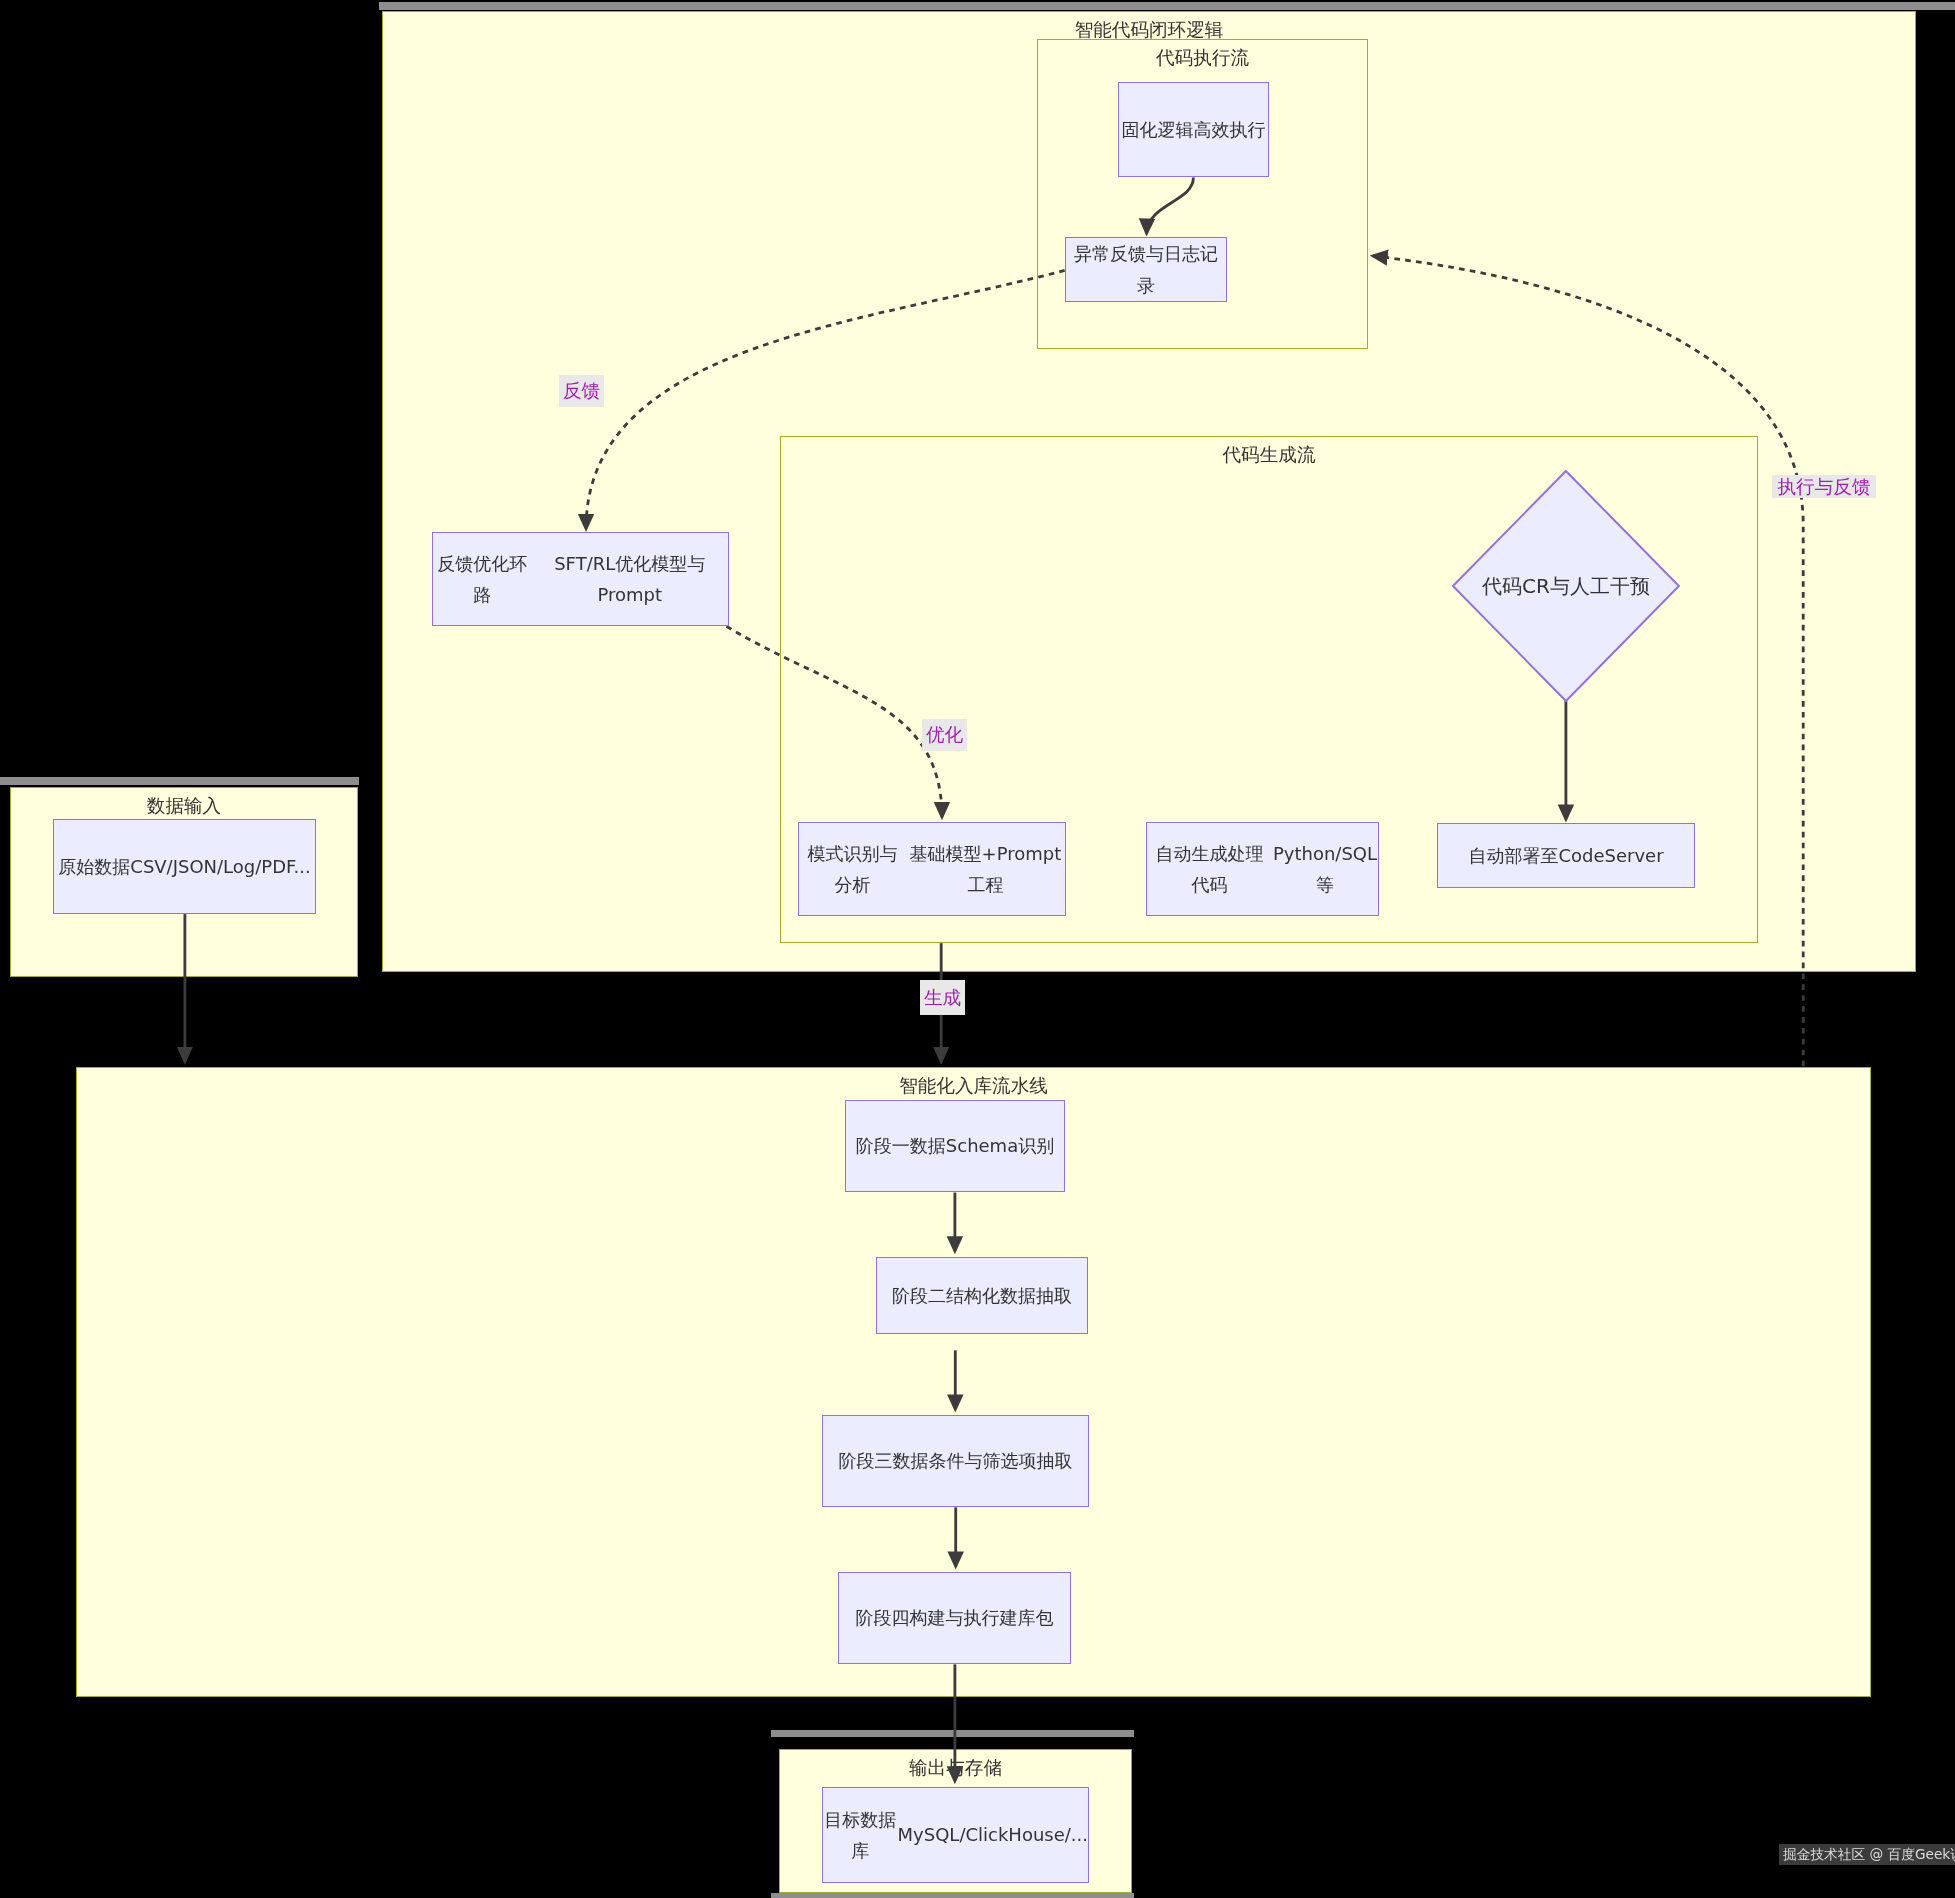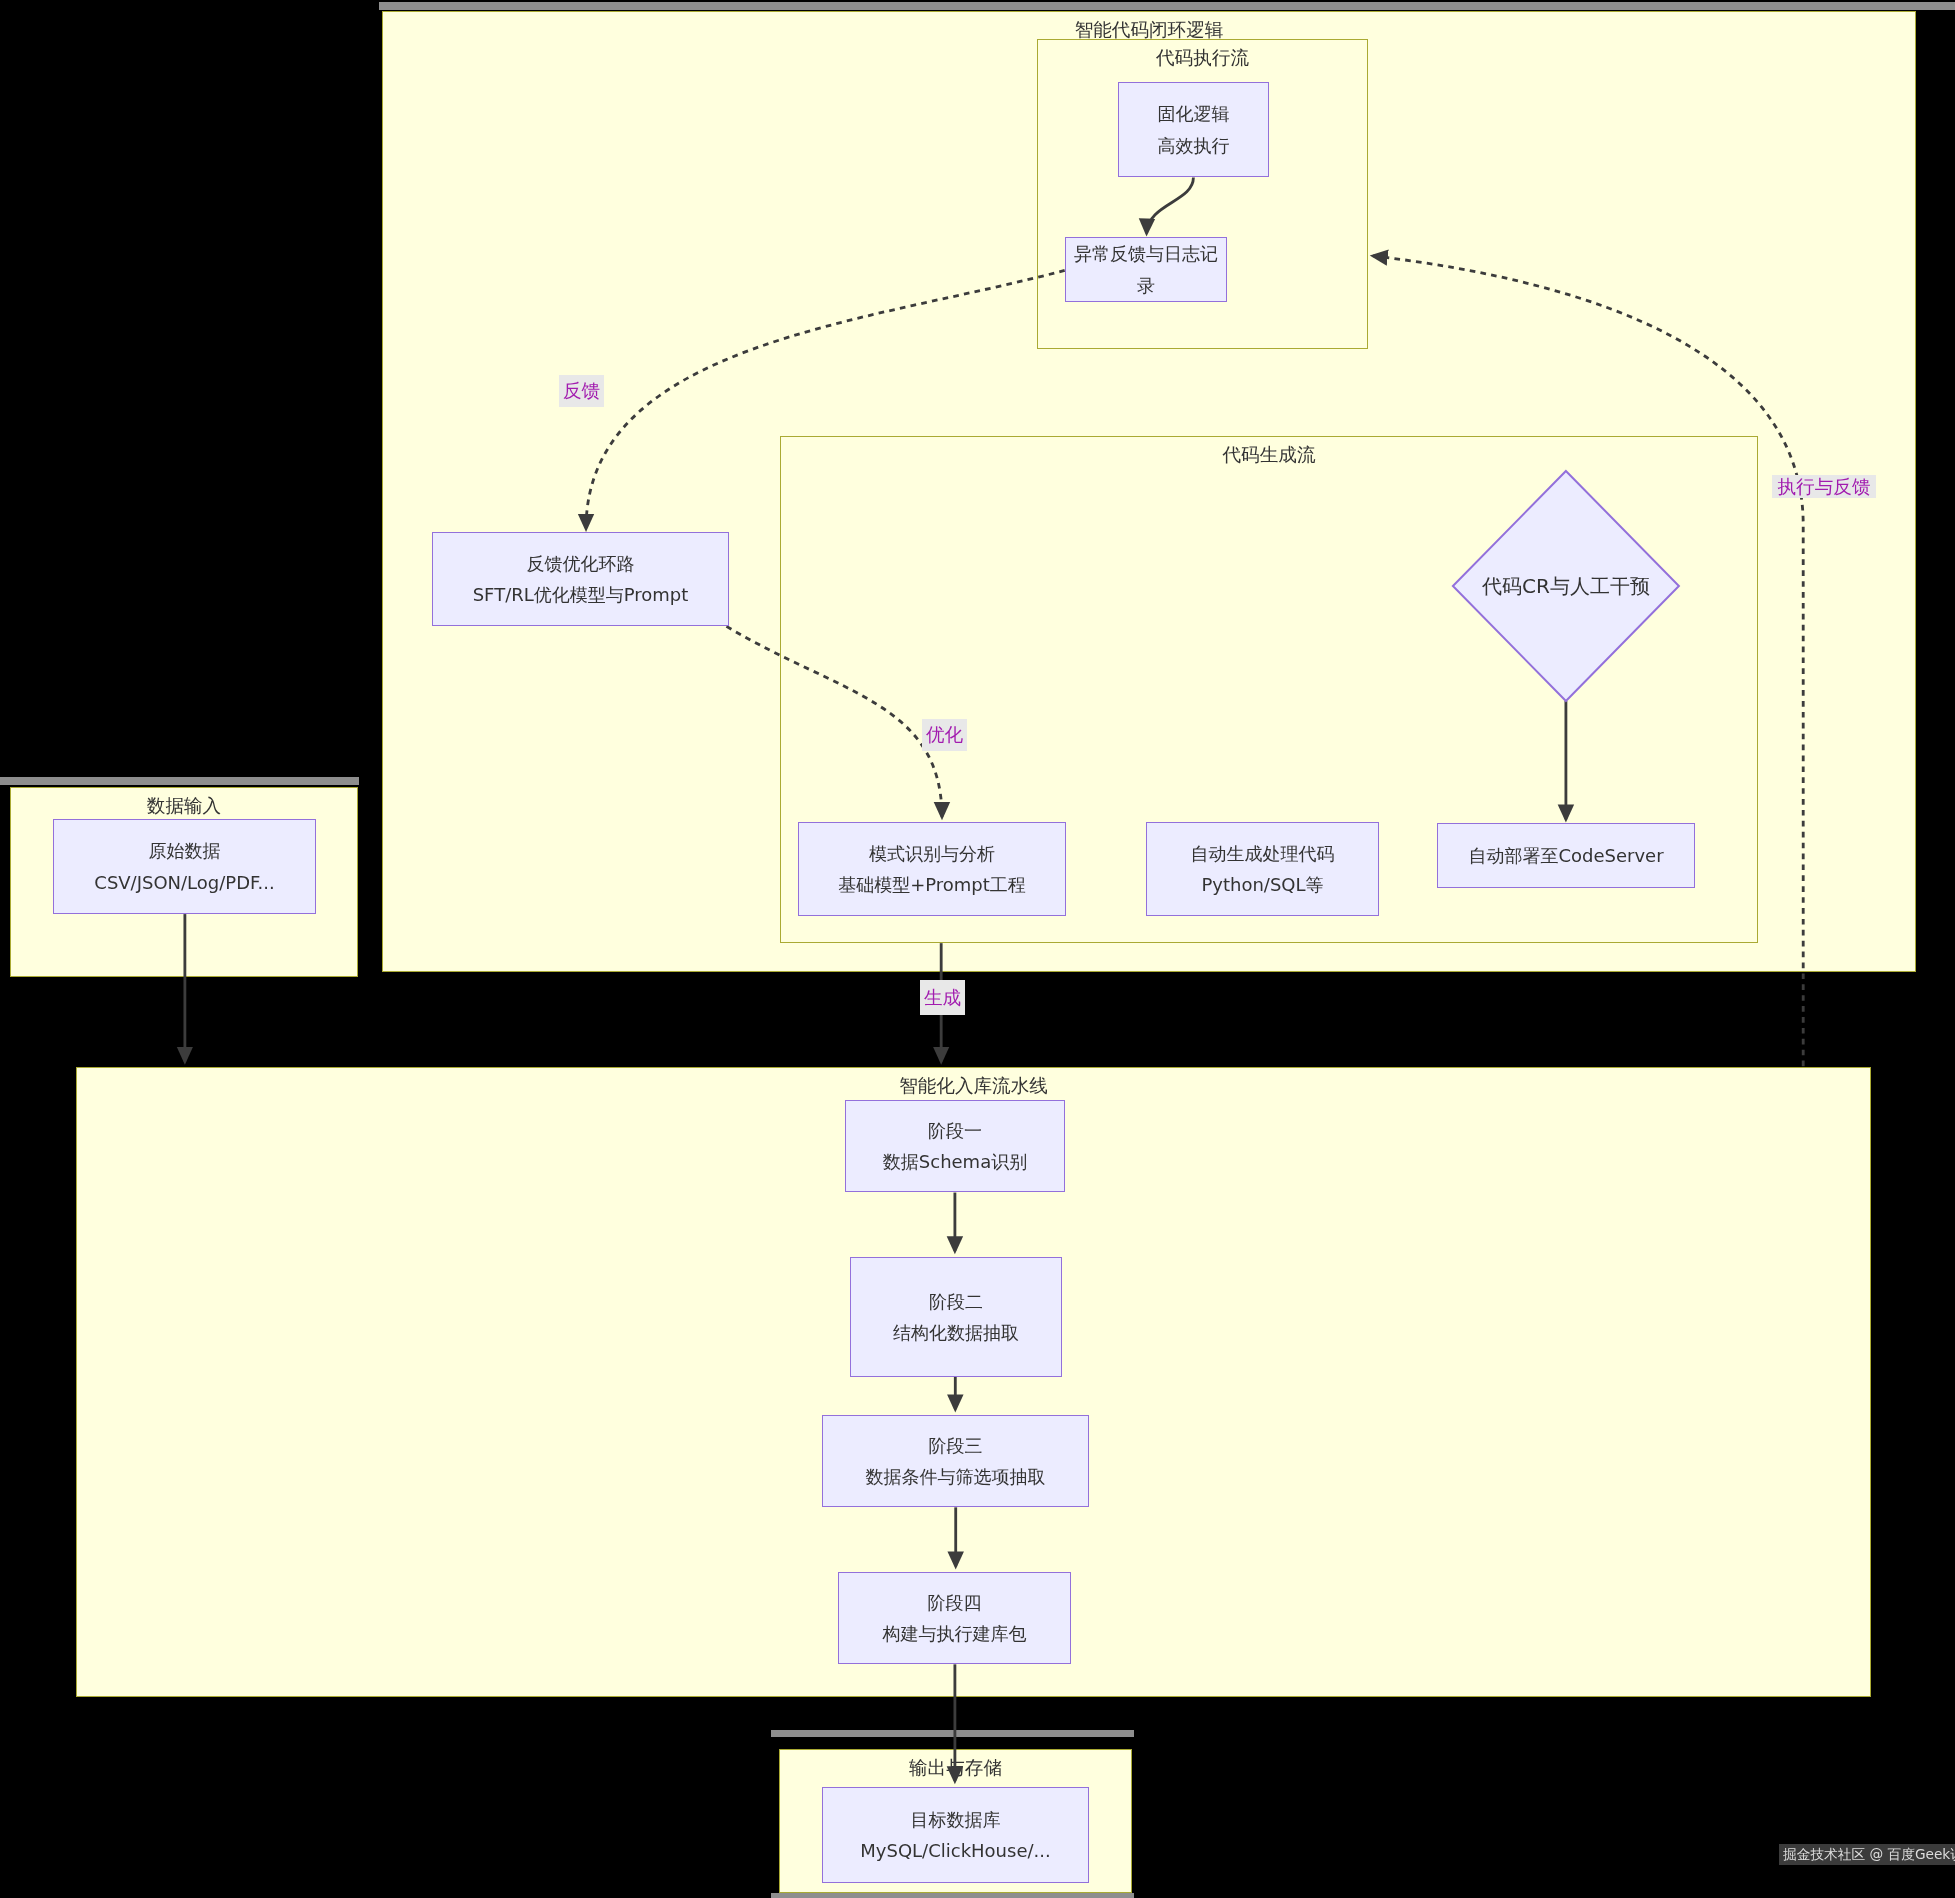--- a/index.html
+++ b/index.html
@@ -1,21 +1,21 @@
 <!DOCTYPE html>
 <html style="font-size:6.5px"><head>
 <meta charset="utf-8">
 <style>
   html,body{margin:0;padding:0;background:#000;width:1955px;height:1898px;overflow:hidden;}
   #canvas{position:relative;width:1955px;height:1898px;background:#000;
           font-family:"DejaVu Sans","Liberation Sans",sans-serif;color:#333;}
   .container{position:absolute;background:#ffffde;border:1.6px solid #aaaa33;box-sizing:border-box;}
   .ctitle{position:absolute;top:4.8px;left:0;right:0;text-align:center;font-size:18.6px;color:#333;}
   .node{position:absolute;background:#ECECFF;border:1.6px solid #9370DB;box-sizing:border-box;
-        display:flex;flex-direction:column;align-items:center;justify-content:center;
+        display:flex;flex-direction:row;align-items:center;justify-content:center;
         text-align:center;font-size:18px;line-height:1.75;color:#333;}
   .elabel{position:absolute;background:#e8e8e8;color:#a21caf;font-size:18.6px;
           display:flex;align-items:center;justify-content:center;z-index:5;}
   .diamond-label{position:absolute;display:flex;align-items:center;justify-content:center;
           text-align:center;font-size:20px;color:#333;z-index:4;background:transparent;}
   svg.edges{position:absolute;left:0;top:0;z-index:3;pointer-events:none;}
   .edge{stroke:#3c3c3c;stroke-width:7;fill:none;}
   .edge.dotted{stroke-dasharray:14 13;}
   .strip{position:absolute;background:#8e8e8e;z-index:1;}
   .watermark{position:absolute;font-size:13.7px;color:#dcdcdc;background:rgba(130,130,130,0.45);
@@ -122,21 +122,21 @@
   <div class="node" style="left:53px;top:819px;width:263px;height:95px;z-index:4;">
     <span>原始数据</span>
     <span>CSV/JSON/Log/PDF...</span>
   </div>
 
   <div class="node" style="left:845px;top:1100px;width:220px;height:92px;z-index:4;">
     <span>阶段一</span>
     <span>数据Schema识别</span>
   </div>
 
-  <div class="node" style="left:850px;top:1257px;width:212px;height:120px;z-index:4;">
+  <div class="node" style="left:876px;top:1257px;width:212px;height:77px;z-index:4;">
     <span>阶段二</span>
     <span>结构化数据抽取</span>
   </div>
 
   <div class="node" style="left:822px;top:1415px;width:267px;height:92px;z-index:4;">
     <span>阶段三</span>
     <span>数据条件与筛选项抽取</span>
   </div>
 
   <div class="node" style="left:838px;top:1572px;width:233px;height:92px;z-index:4;">

